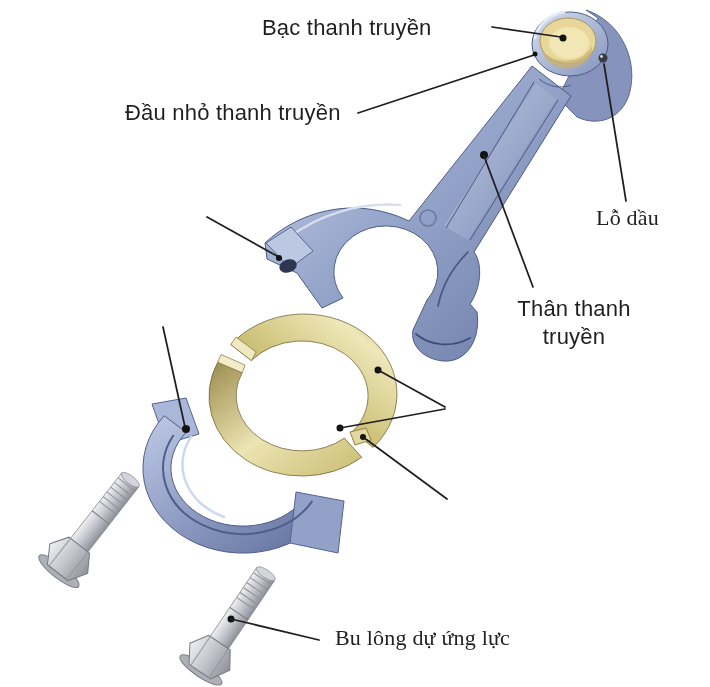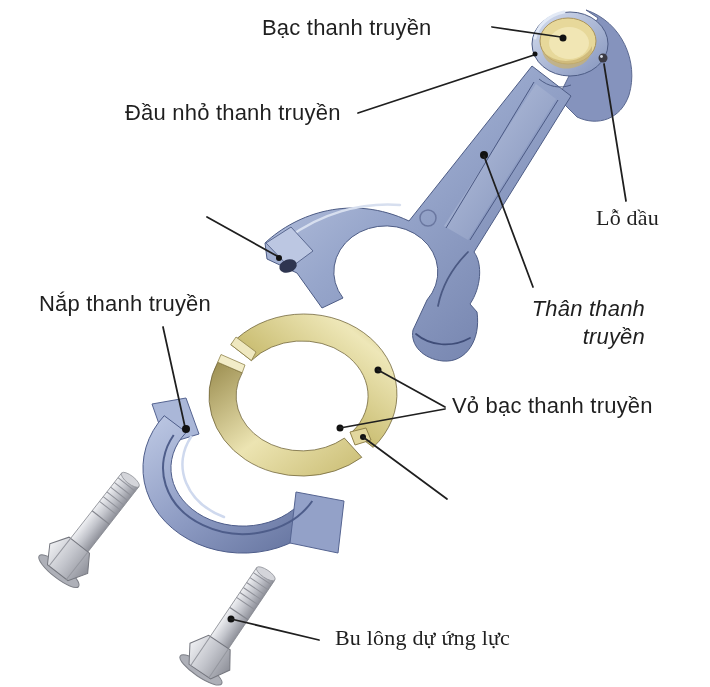--- a/index.html
+++ b/index.html
@@ -22,22 +22,21 @@
   .lbl {
     position: absolute;
     color: #1f1f1f;
     font-size: 22px;
     line-height: 1.25;
     white-space: nowrap;
     letter-spacing: 0.2px;
   }
   .lbl.wrap {
     white-space: normal;
-    text-align: right;
-    font-style: italic;
+    text-align: center;
   }
 </style>
 </head>
 <body>
 
 <div class="stage">
 
   <svg viewBox="0 0 710 687" aria-hidden="true">
     <defs>
       <linearGradient id="gRod" x1="0" y1="0" x2="1" y2="1">
@@ -172,19 +171,17 @@
       <circle cx="363" cy="437" r="3" fill="#111" stroke="none"></circle>
       <line x1="363" y1="437" x2="447" y2="499"></line>
 
       <circle cx="231" cy="619" r="3.5" fill="#111" stroke="none"></circle>
       <line x1="231" y1="619" x2="319" y2="640"></line>
     </g>
   </svg>
 
   <div class="lbl" style="left:262px; top:14px;">Bạc thanh truyền</div>
   <div class="lbl" style="left:98px;  top:99px;margin-left:27px;">Đầu nhỏ thanh truyền</div>
-  <div class="lbl" style="left:39px;  top:290px;">Nắp thanh truyền</div>
   <div class="lbl" style="left:596px; top:204px;font-family:Liberation Serif, serif;">Lỗ dầu</div>
   <div class="lbl wrap" style="left:503px; top:295px; width:142px;">Thân thanh truyền</div>
-  <div class="lbl" style="left:452px; top:392px;">Vỏ bạc thanh truyền</div>
   <div class="lbl" style="left:335px; top:624px;font-family:Liberation Serif, serif;">Bu lông dự ứng lực</div>
 
 </div>
 
 </body></html>

